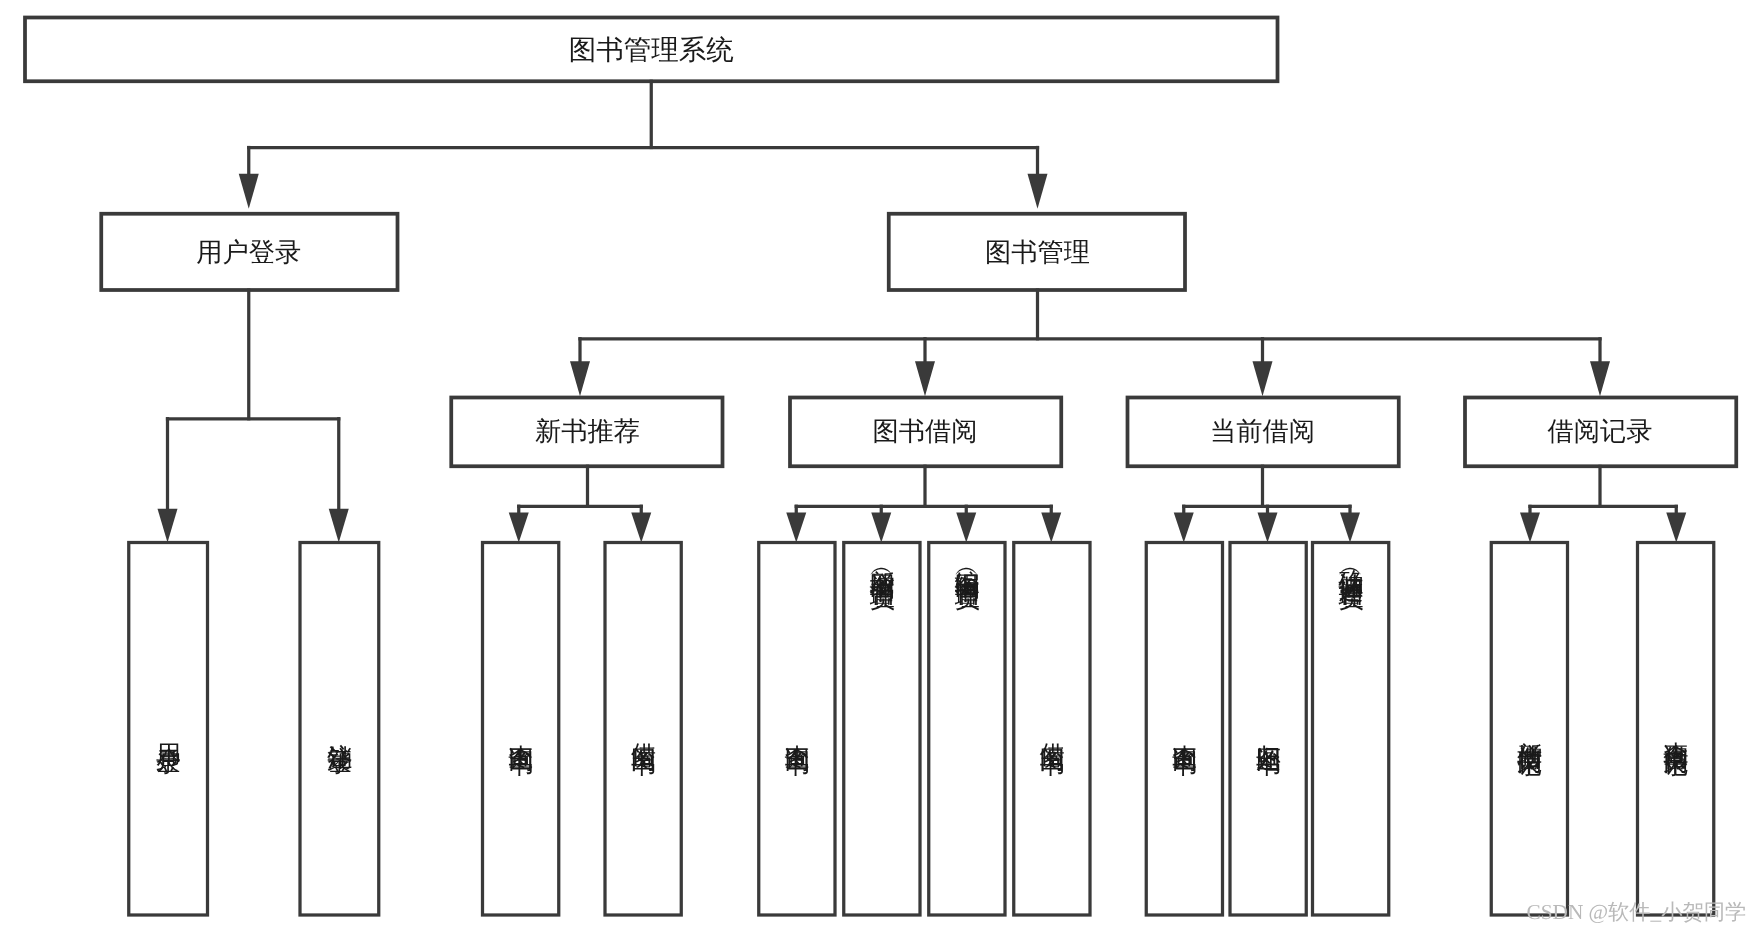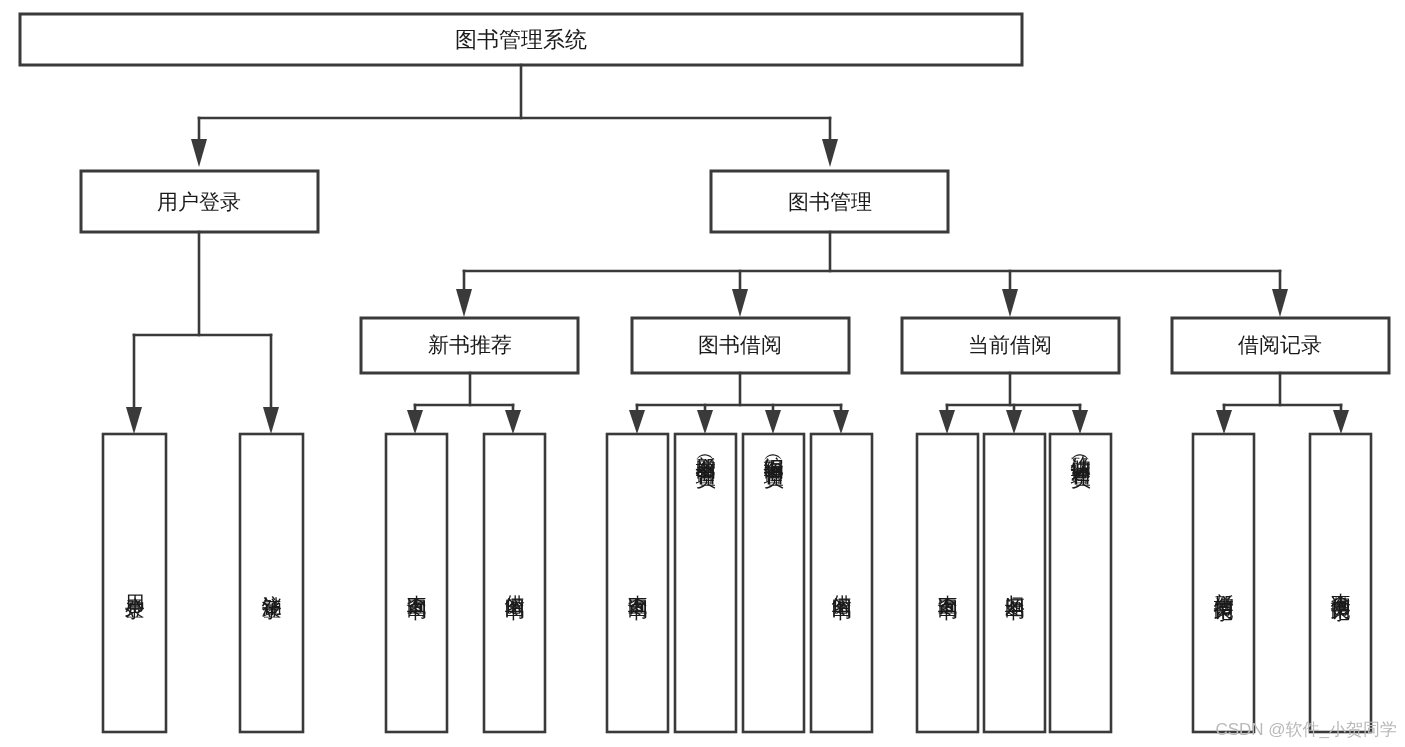--- a/index.html
+++ b/index.html
@@ -73,21 +73,21 @@
     color: #1a1a1a;
     writing-mode: vertical-rl;
     text-orientation: upright;
     letter-spacing: 2px;
     white-space: nowrap;
   }
   .watermark {
     position: absolute;
     right: 8px;
     bottom: 6px;
-    font-family: Liberation Sans, sans-serif;
+    font-family: Liberation Serif, serif;
     font-size: 17px;
     color: #b9b9b9;
     white-space: nowrap;
     user-select: none;
   }
 </style>
 </head>
 <body>
 
 <div id="diagram-root">

